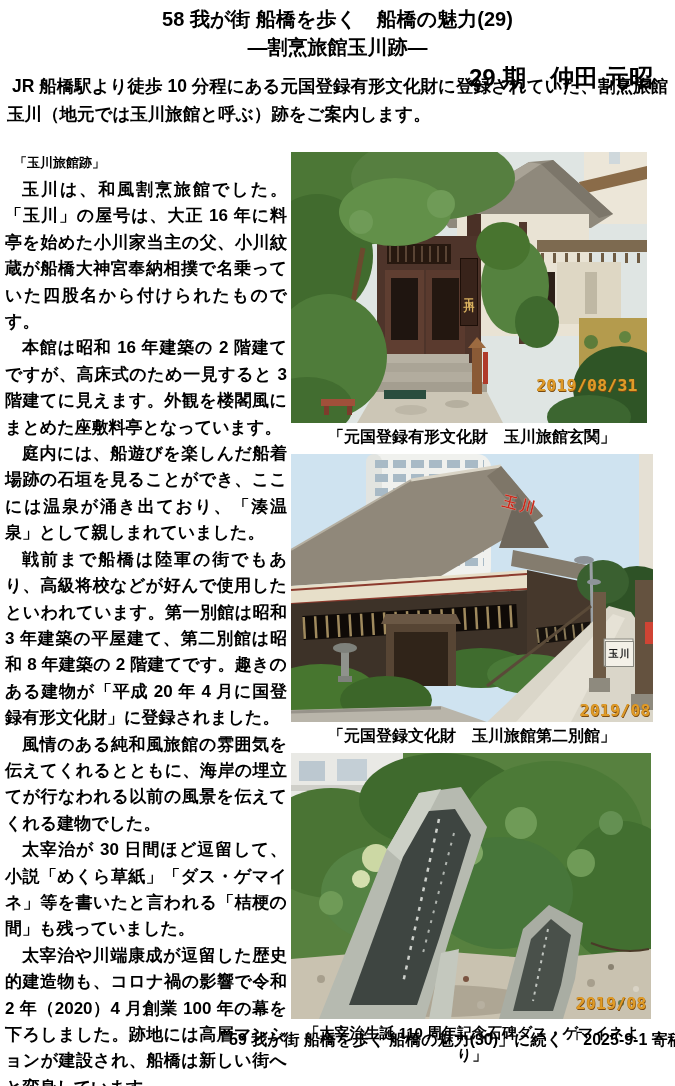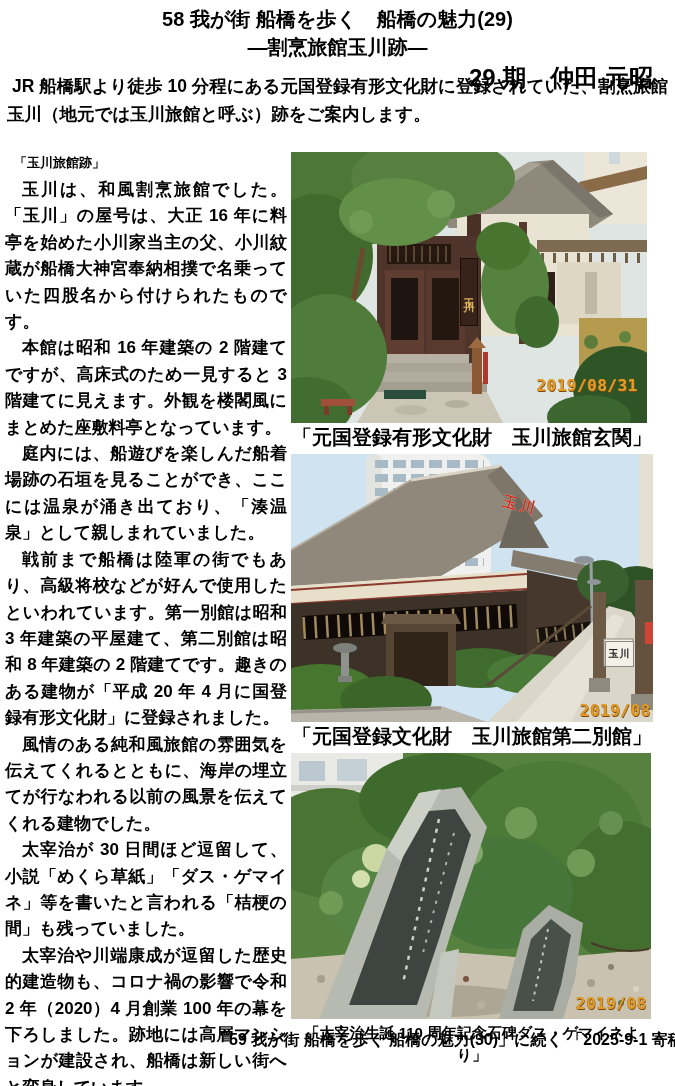--- a/index.html
+++ b/index.html
@@ -24,21 +24,21 @@
   .left-col h2{margin:0 0 1px 0;font-size:13px;font-weight:700;text-indent:9px;line-height:27px;}
   .left-col p{margin:0;text-indent:1em;}
   
   .right-col{position:absolute;top:152px;left:291px;width:365px;}
   .figure{margin:0 0 6px 0;}
   .photo{position:relative;overflow:hidden;background:#dfe5e3;}
   .photo svg{display:block;}
   .ph1{width:356px;height:271px;}
   .ph2{width:362px;height:268px;}
   .ph3{width:360px;height:266px;}
-  .caption{margin-top:3px;width:362px;text-align:center;font-size:20px;line-height:22px;}
+  .caption{margin-top:3px;width:362px;text-align:center;font-size:16px;line-height:22px;}
   .caption.small{font-size:15px;}
   .timestamp{
     position:absolute;color:#e09b28;font-size:16px;letter-spacing:0.5px;
     font-family:"DejaVu Sans Mono",monospace;font-weight:700;
     text-shadow:0.5px 0.5px 0 #7a4a10, -0.5px -0.5px 0 #b97f1e;
   }
   .ts1{right:9px;bottom:28px;}
   .ts2{right:2px;bottom:2px;}
   .ts3{right:4px;bottom:6px;}
   

